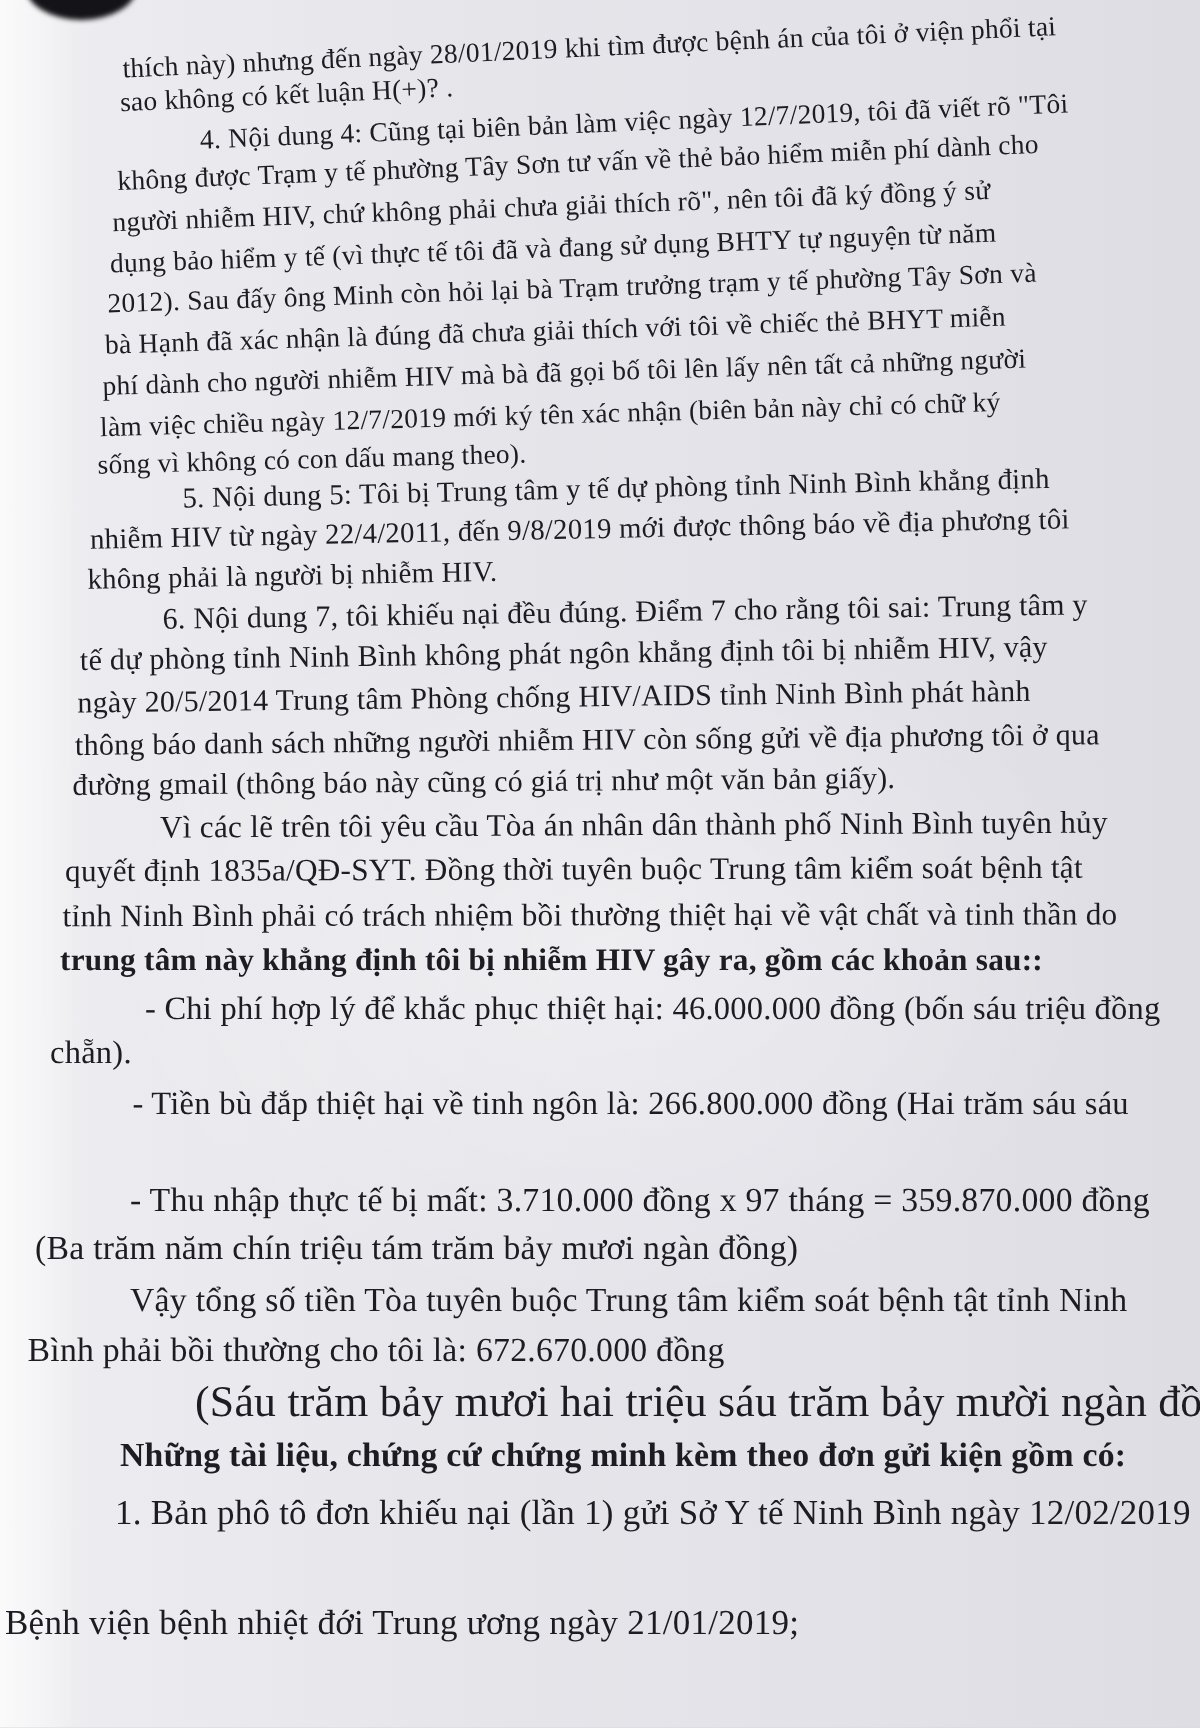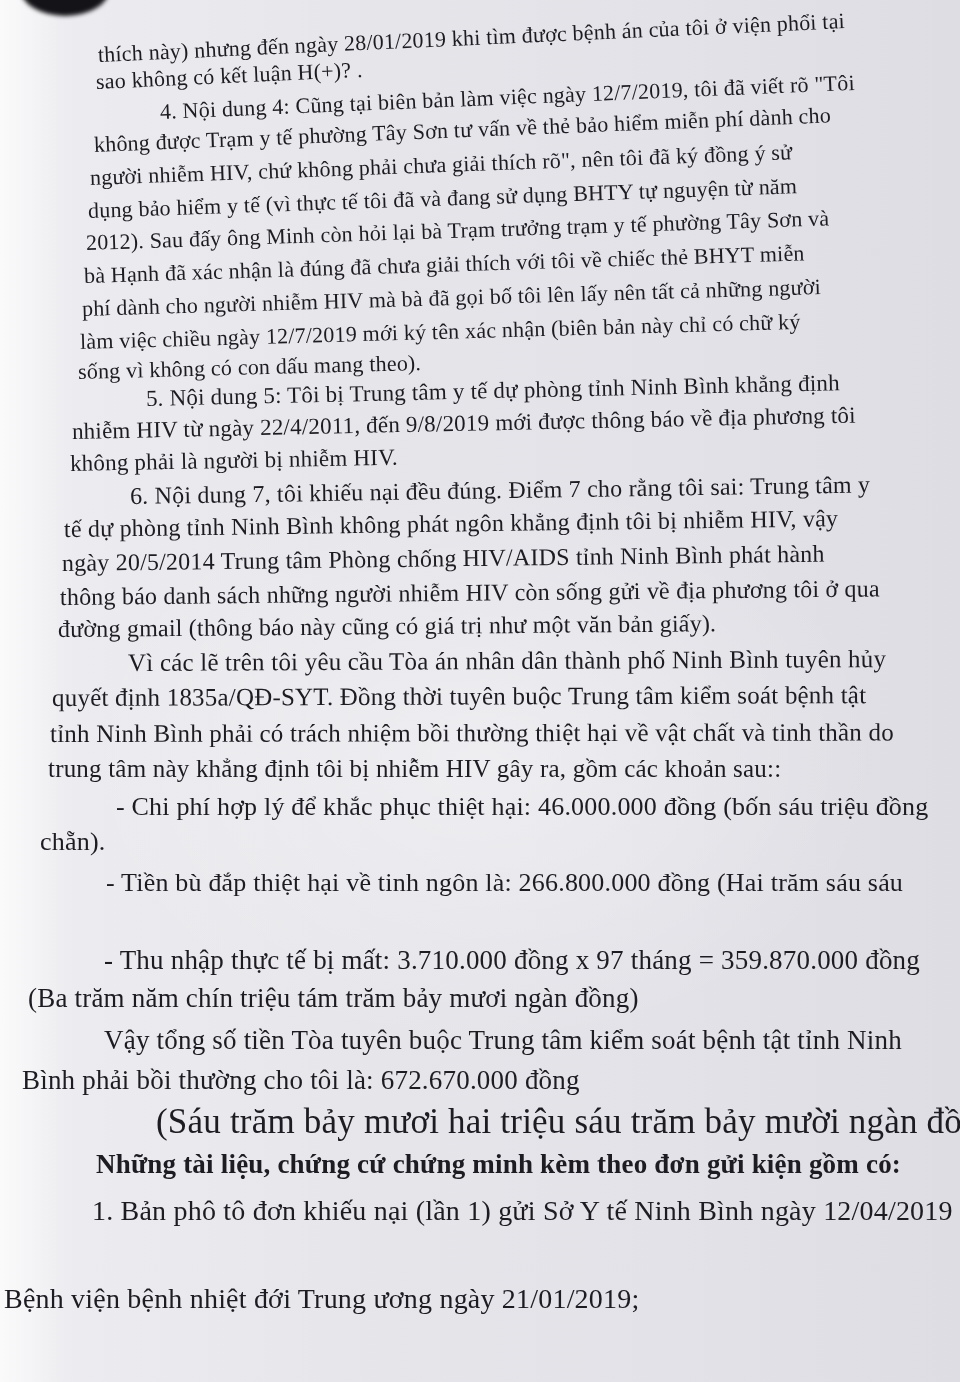--- a/index.html
+++ b/index.html
@@ -76,28 +76,28 @@
 
   <div class="line" style="left:130px; top:481px; font-size:24px; transform:rotate(-0.9deg);">6. Nội dung 7, tôi khiếu nại đều đúng. Điểm 7 cho rằng tôi sai: Trung tâm y</div>
   <div class="line" style="left:64px; top:514px; font-size:24px; transform:rotate(-0.8deg);">tế dự phòng tỉnh Ninh Bình không phát ngôn khẳng định tôi bị nhiễm HIV, vậy</div>
   <div class="line" style="left:62px; top:548px; font-size:24px; transform:rotate(-0.7deg);">ngày 20/5/2014 Trung tâm Phòng chống HIV/AIDS tỉnh Ninh Bình phát hành</div>
   <div class="line" style="left:60px; top:582px; font-size:24px; transform:rotate(-0.6deg);">thông báo danh sách những người nhiễm HIV còn sống gửi về địa phương tôi ở qua</div>
   <div class="line" style="left:58px; top:614px; font-size:24px; transform:rotate(-0.5deg);">đường gmail (thông báo này cũng có giá trị như một văn bản giấy).</div>
 
   <div class="line" style="left:128px; top:648px; font-size:25px; transform:rotate(-0.3deg);">Vì các lẽ trên tôi yêu cầu Tòa án nhân dân thành phố Ninh Bình tuyên hủy</div>
   <div class="line" style="left:52px; top:683px; font-size:25px; transform:rotate(-0.2deg);">quyết định 1835a/QĐ-SYT. Đồng thời tuyên buộc Trung tâm kiểm soát bệnh tật</div>
   <div class="line" style="left:50px; top:719px; font-size:25px; transform:rotate(-0.1deg);">tỉnh Ninh Bình  phải có trách nhiệm bồi thường thiệt hại về vật chất và tinh thần do</div>
-  <div class="line" style="left:48px; top:754px; font-size:25px;">trung tâm này khẳng định tôi bị nhiễm HIV gây ra, gồm các khoản sau::</div>
+  <div class="line" style="left:48px; top:754px; font-size:25px;font-weight:bold;">trung tâm này khẳng định tôi bị nhiễm HIV gây ra, gồm các khoản sau::</div>
 
   <div class="line" style="left:116px; top:792px; font-size:26px;">- Chi phí hợp lý để khắc phục thiệt hại: 46.000.000 đồng (bốn sáu triệu đồng</div>
   <div class="line" style="left:40px; top:827px; font-size:26px;">chẵn).</div>
   <div class="line" style="left:106px; top:868px; font-size:26px;">- Tiền bù đắp thiệt hại về tinh ngôn là: 266.800.000 đồng (Hai trăm sáu sáu</div>
   <div class="line" style="left:104px; top:945px; font-size:27px;">- Thu nhập thực tế bị mất: 3.710.000 đồng x 97 tháng = 359.870.000 đồng</div>
   <div class="line" style="left:28px; top:983px; font-size:27px;">(Ba trăm năm chín triệu tám trăm bảy mươi ngàn đồng)</div>
 
   <div class="line" style="left:104px; top:1025px; font-size:27px;">Vậy tổng số tiền Tòa tuyên buộc Trung tâm kiểm soát bệnh tật tỉnh Ninh</div>
   <div class="line" style="left:22px; top:1065px; font-size:27px;">Bình phải bồi thường cho tôi là: 672.670.000 đồng</div>
   <div class="line" style="left:156px; top:1107px; font-size:35px;">(Sáu trăm bảy mươi hai triệu sáu trăm bảy mười ngàn đồng)</div>
 
   <div class="line bold" style="left:96px; top:1149px; font-size:27px;">Những tài liệu, chứng cứ chứng minh kèm theo đơn gửi kiện gồm có:</div>
-  <div class="line" style="left:92px; top:1196px; font-size:28px;">1. Bản phô tô đơn khiếu nại (lần 1) gửi Sở Y tế Ninh Bình ngày 12/04/2019</div>
+  <div class="line" style="left:92px; top:1196px; font-size:28px;">1. Bản phô tô đơn khiếu nại (lần 1) gửi Sở Y tế Ninh Bình ngày 12/02/2019</div>
   <div class="line" style="left:4px; top:1284px; font-size:28px;">Bệnh viện bệnh nhiệt đới Trung ương ngày 21/01/2019;</div>
 </div>
 
 </body></html>

